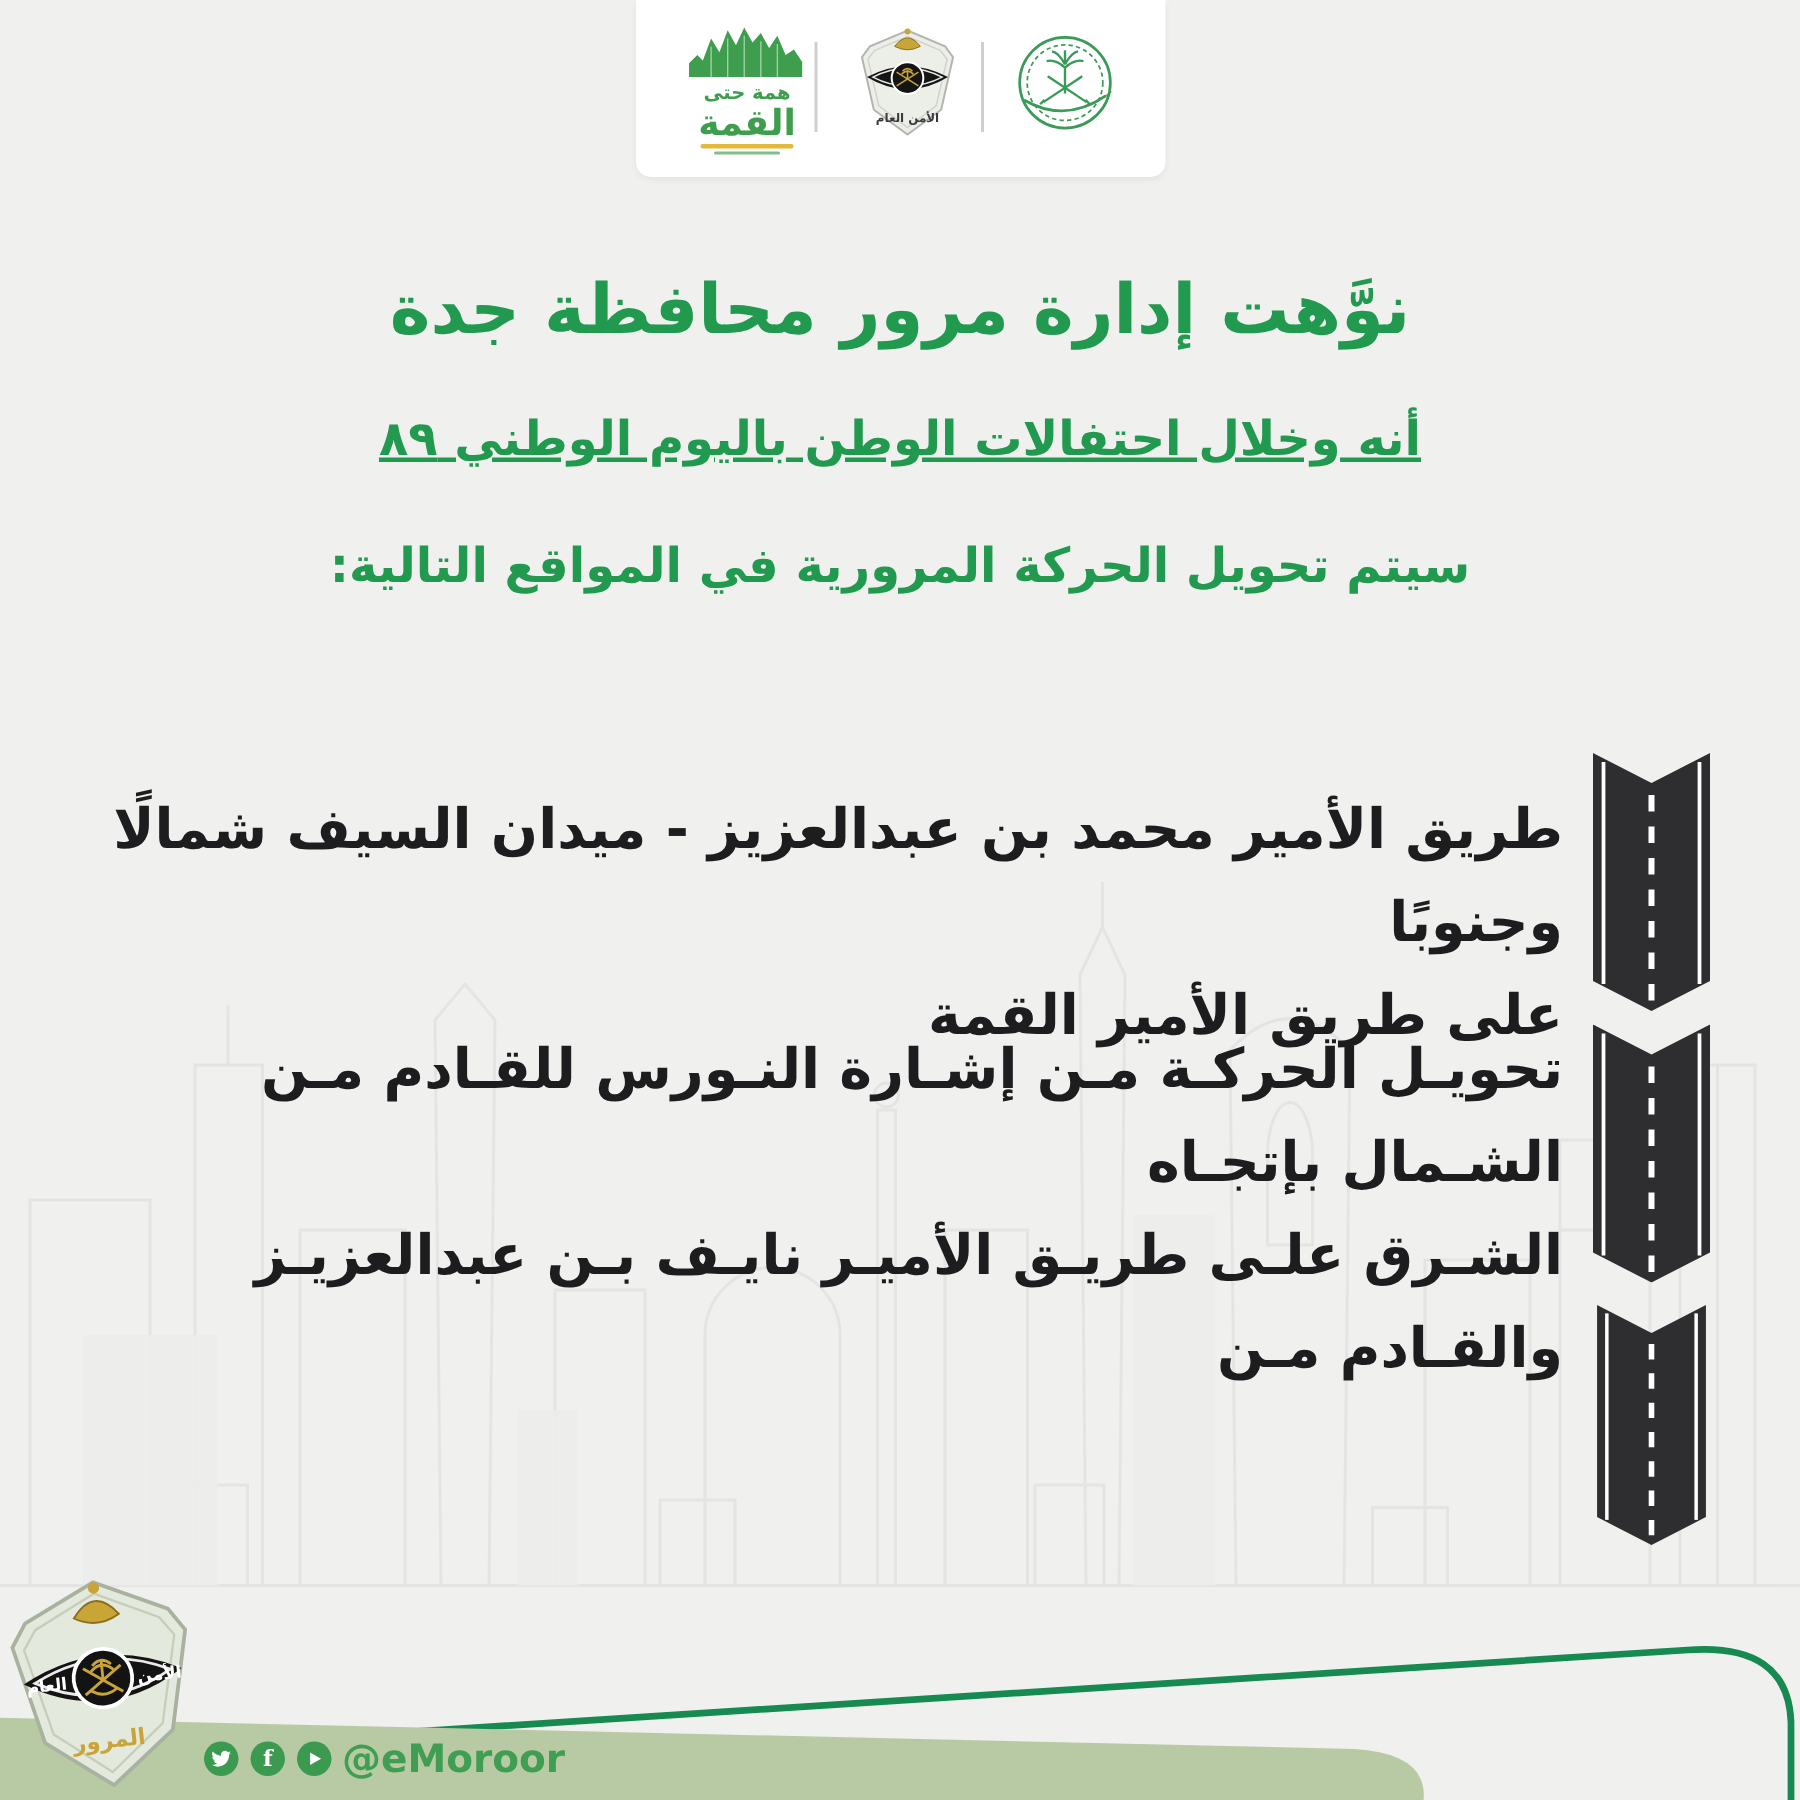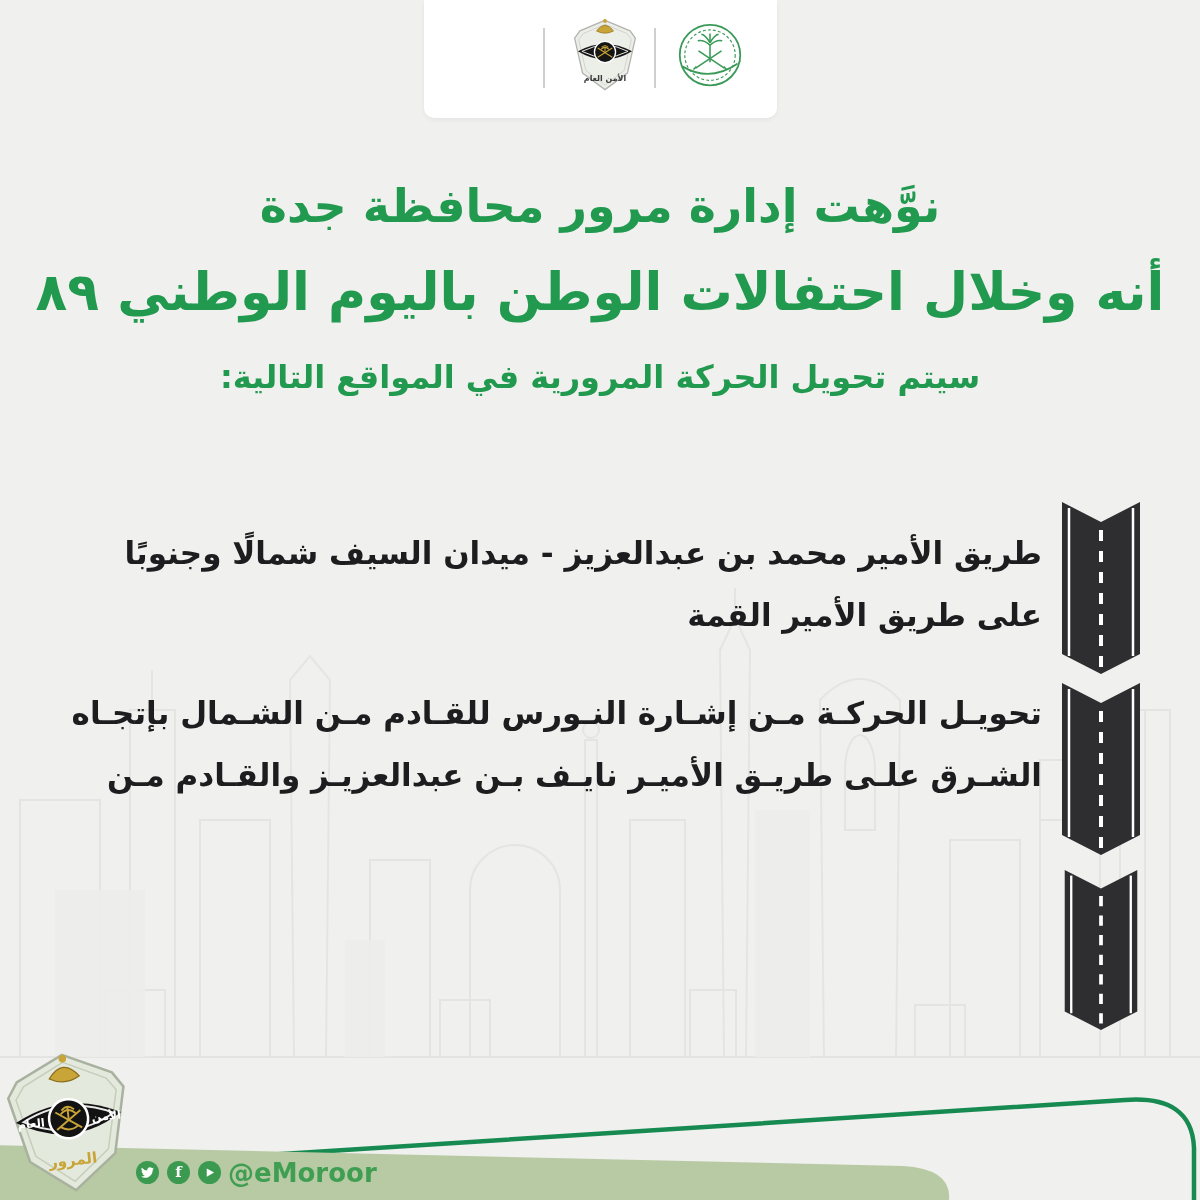--- a/index.html
+++ b/index.html
@@ -14,26 +14,26 @@
   .logo{position:absolute;text-align:center;}
   .qimma-line1{color:#3f9e4e;font-weight:bold;font-size:13px;line-height:14px;}
   .qimma-line2{color:#3f9e4e;font-weight:bold;font-size:24px;line-height:24px;}
   .qimma-sub{height:3px;background:#e3b93c;border-radius:2px;margin:2px auto 0;}
   .qimma-sub2{height:2px;background:#7fbf8e;border-radius:2px;margin:2px auto 0;}
 
   
   .heading{left:0;top:178px;width:1200px;text-align:center;direction:rtl;
            color:#21994f;font-weight:bold;}
   .h-line1{font-size:46px;line-height:56px;}
-  .h-line2{font-size:52px;line-height:56px;margin-top:30px;}
+  .h-line2{font-size:32px;line-height:56px;margin-top:30px;text-decoration:underline;}
   .h-line3{font-size:32px;line-height:50px;margin-top:32px;}
 
   
   .bullet-text{position:absolute;left:60px;right:158px;direction:rtl;text-align:right;
-               color:#1d1d1f;font-weight:bold;font-size:31px;line-height:62px;}
+               color:#1d1d1f;font-weight:bold;font-size:37px;line-height:62px;}
   .road{position:absolute;left:1062px;width:78px;height:172px;}
 
   
   .social-circle{position:absolute;width:23px;height:23px;border-radius:50%;
                  background:#3b9a50;display:flex;align-items:center;justify-content:center;}
   .fb-f{color:#ffffff;font-weight:bold;font-size:15px;line-height:15px;font-family:"DejaVu Serif",serif;}
   .handle{position:absolute;left:228px;top:1158px;color:#3f9e52;font-weight:bold;font-size:26px;}
   svg text{font-family:"DejaVu Sans",sans-serif;}
 </style>
 </head>
@@ -70,20 +70,36 @@
     </g>
     <g fill="#ececea" opacity="0.9">
       <rect x="55" y="330" width="90" height="167"></rect>
       <rect x="755" y="250" width="55" height="247"></rect>
       <rect x="345" y="380" width="40" height="117"></rect>
     </g>
   </svg>
 
   <div class="abs header-box">
 
+    <div class="logo" style="left:28px;top:14px;width:92px;">
+      <svg width="92" height="38" viewBox="0 0 100 40">
+        <path d="M8,40 L8,30 L14,24 L18,28 L24,12 L30,22 L36,6 L42,17 L48,4 L54,15 L60,8 L66,19 L72,10 L78,24 L84,20 L90,29 L90,40 Z" fill="#3f9e4e"></path>
+        <g stroke="#ffffff" stroke-width="1" opacity="0.5">
+          <line x1="24" y1="18" x2="24" y2="40"></line>
+            <line x1="36" y1="12" x2="36" y2="40"></line>
+          <line x1="48" y1="10" x2="48" y2="40"></line>
+            <line x1="60" y1="14" x2="60" y2="40"></line>
+          <line x1="72" y1="16" x2="72" y2="40"></line>
+        </g>
+      </svg>
+      <div class="qimma-line1">همة حتى</div>
+      <div class="qimma-line2">القمة</div>
+      <div class="qimma-sub" style="width:62px;"></div>
+      <div class="qimma-sub2" style="width:44px;"></div>
+    </div>
 
     <div class="divider" style="left:119px;"></div>
 
     <div class="logo" style="left:148px;top:16px;width:66px;">
       <svg width="66" height="76" viewBox="0 0 100 114">
         <path d="M50,6 L88,22 L96,33 L84,86 L50,111 L16,86 L4,33 L12,22 Z" fill="#eceee8" stroke="#b4b4b0" stroke-width="2"></path>
         <path d="M50,12 L83,26 L90,35 L79,82 L50,104 L21,82 L10,35 L17,26 Z" fill="none" stroke="#d2d2ce" stroke-width="1.5"></path>
         <path d="M37,22 Q50,5 63,22 Q50,29 37,22 Z" fill="#c9a437" stroke="#8a6d1d" stroke-width="1"></path>
         <circle cx="50" cy="7" r="3" fill="#c9a437"></circle>
         <path d="M9,53 Q50,31 91,53 Q50,78 9,53 Z" fill="#151515"></path>

